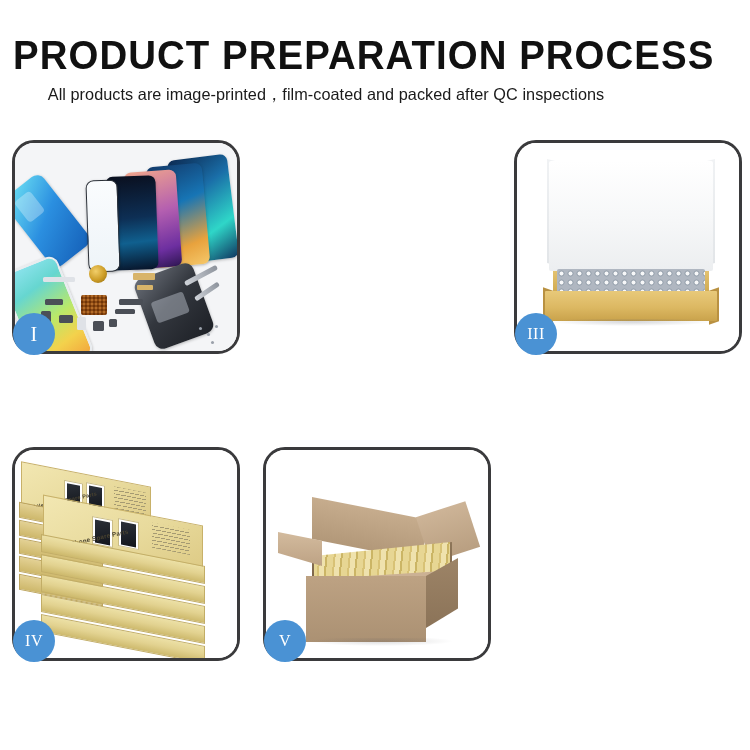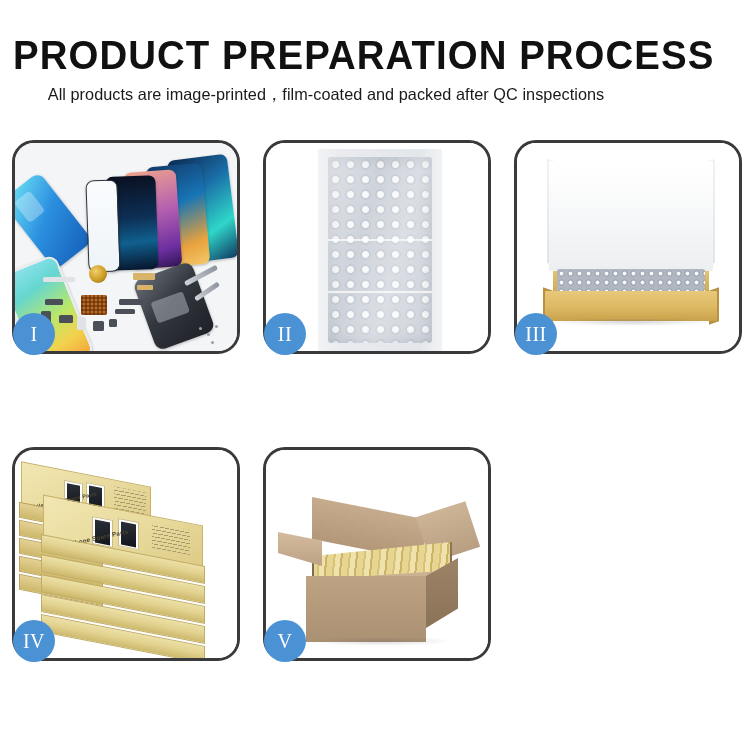--- a/index.html
+++ b/index.html
@@ -89,21 +89,21 @@
     border-radius: 50%;
     background: #4a92d4;
     color: #ffffff;
     font-family: "Liberation Serif", serif;
     font-size: 20px;
     line-height: 42px;
     text-align: center;
     letter-spacing: 0.5px;
     z-index: 6;
   }
-  .badge.small-num { font-size: 20px; }
+  .badge.small-num { font-size: 16px; }
 
   
   .p1 .panel-clip { background: #f4f5f7; }
   .ph {
     position: absolute;
     border-radius: 7px;
     box-shadow: 0 1px 3px rgba(0,0,0,0.25);
   }
   
   .ph-e { width: 60px; height: 104px; left: 158px; top: 14px;
@@ -399,30 +399,20 @@
         <div class="pt pt-tool" style="left:178px; top:34px; width:28px; transform:rotate(-34deg);"></div>
         <div class="pt pt-screw" style="left:184px; top:72px;"></div>
         <div class="pt pt-screw" style="left:192px; top:78px;"></div>
         <div class="pt pt-screw" style="left:200px; top:70px;"></div>
         <div class="pt pt-screw" style="left:196px; top:86px;"></div>
       </div>
     </div>
     <div class="badge">I</div>
   </div>
 
-  <div class="panel p2">
-    <div class="panel-clip">
-      <div class="bw-bg"></div>
-      <div class="bw-wrap"></div>
-      <div class="bw-sheen"></div>
-      <div class="bw-seam" style="top:96px;"></div>
-      <div class="bw-seam" style="top:148px;"></div>
-    </div>
-    <div class="badge">II</div>
-  </div>
 
   <div class="panel p3">
     <div class="panel-clip">
       <div class="b3-lid-l"></div>
       <div class="b3-lid-r"></div>
       <div class="b3-lid"></div>
       <div class="b3-tab-l"></div>
       <div class="b3-tab-r"></div>
       <div class="b3-tray-inner"></div>
       <div class="b3-bubble"></div>

